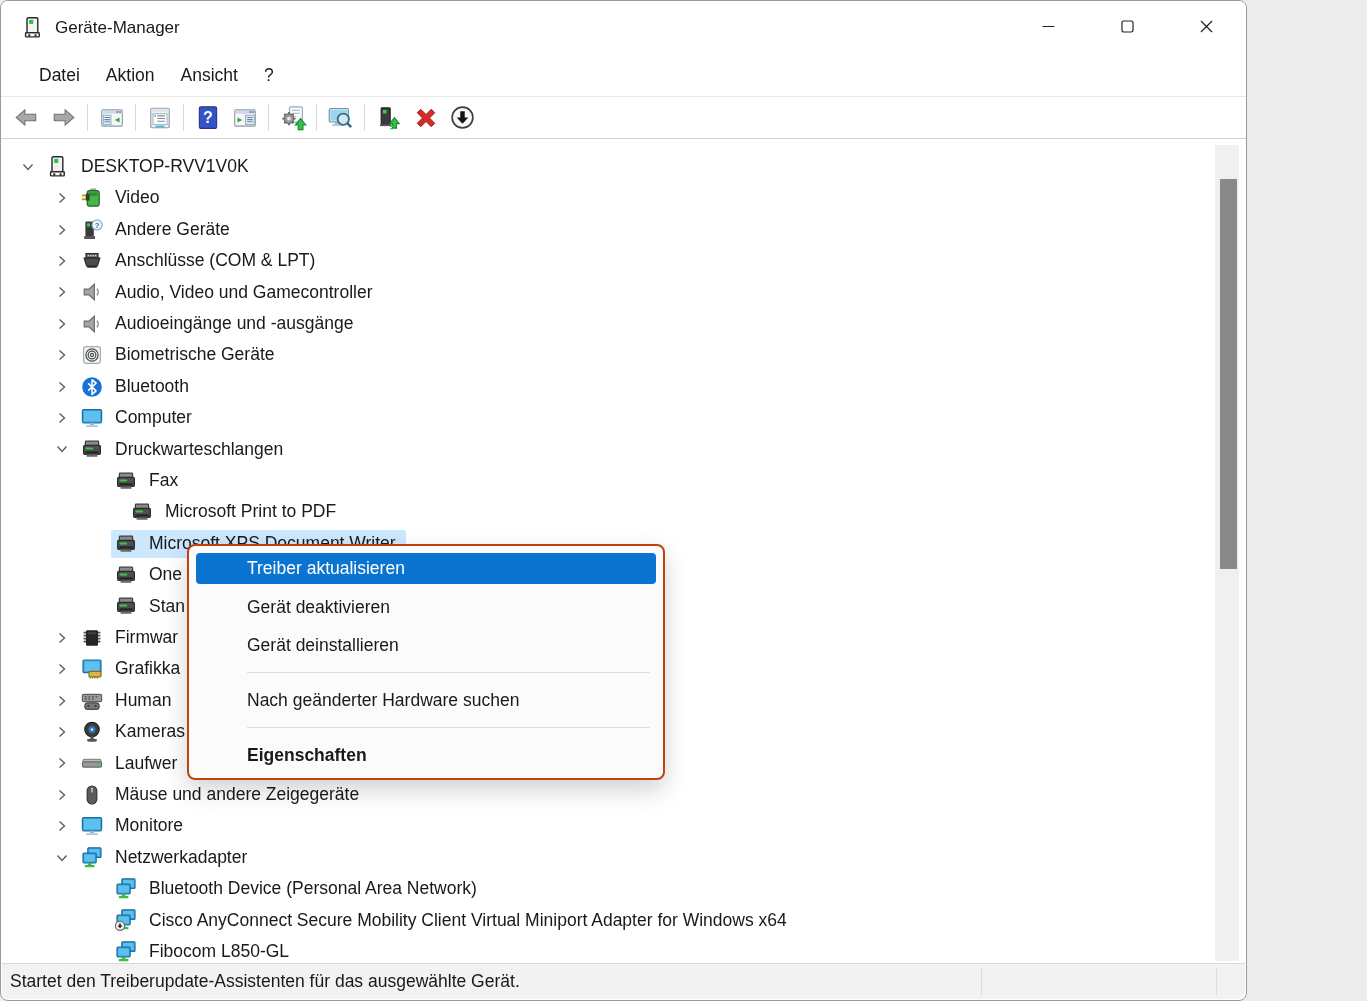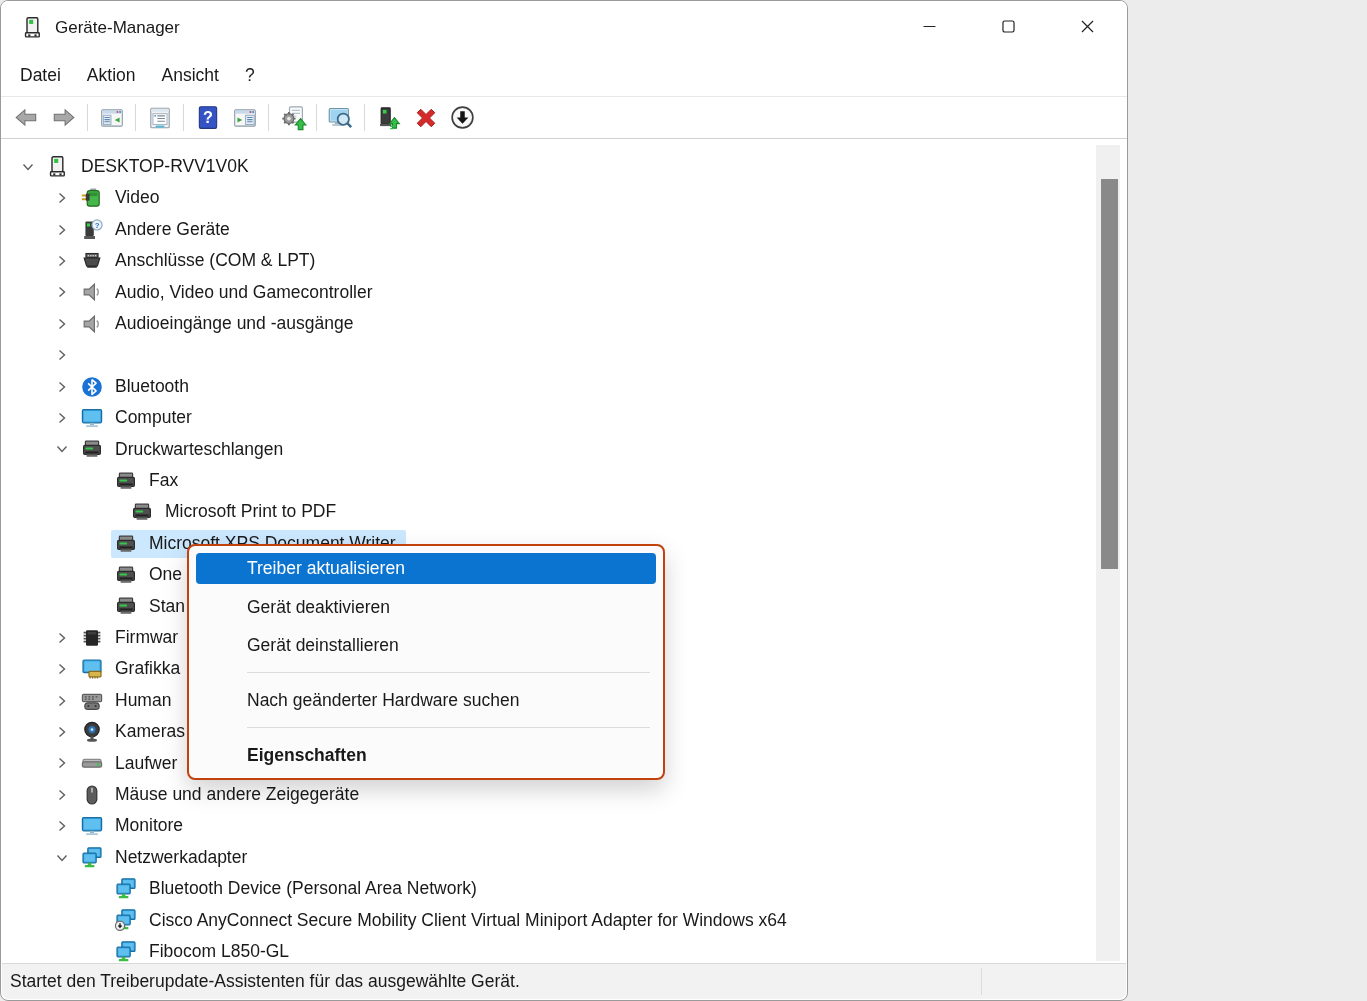--- a/index.html
+++ b/index.html
@@ -1,29 +1,29 @@
 <!DOCTYPE html>
 <html style="--accent: #0b74d1; --selection: #cce8ff;"><head>
 <meta charset="utf-8">
 <style>
   * { box-sizing: border-box; margin: 0; padding: 0; }
   html,body { width:1367px; height:1001px; background:#ececec;
     font-family:"Liberation Sans", sans-serif; }
-  .window { position:absolute; left:0; top:0; width:1128px; height:1001px;
+  .window { position:absolute; left:0; top:0; width:1247px; height:1001px;
     background:#fff; border:1px solid #9a9a9a; border-radius:8px; overflow:hidden; }
 
   
   .titlebar { height:54px; display:flex; align-items:center; padding-left:20px; position:relative; background:#fff; }
   .title-icon { width:24px; height:24px; margin-right:10px; flex:0 0 auto; }
   .title-text { font-size:17px; color:#191919; }
   .win-controls { position:absolute; right:0; top:0; height:54px; display:flex; }
   .win-btn { width:79px; height:54px; display:flex; align-items:center; justify-content:center; }
 
   
-  .menubar { height:41px; display:flex; align-items:center; padding-left:6px; background:#fff; }
+  .menubar { height:41px; display:flex; align-items:center; padding-left:25px; background:#fff; }
   .menu-item { padding:5px 13px; font-size:17.5px; color:#191919; }
 
   
   .toolbar { height:43px; border-top:1px solid #e8e8e8; border-bottom:1px solid #d0d0d0;
     display:flex; align-items:center; padding-left:7px; background:#fff; }
   .tb-btn { width:37px; height:34px; display:flex; align-items:center; justify-content:center; }
   .tb-sep { width:1px; height:27px; background:#d8d8d8; margin:0 5px; }
 
   
   .tree { position:relative; height:825px; overflow:hidden; padding-top:12px; background:#fff; }
@@ -306,20 +306,31 @@
           </span>
           <span class="tlabel">Audioeingänge und -ausgänge</span>
         </span>
       </div>
       <div class="tree-row" style="padding-left: 46px;">
         <span class="chev">
           <svg width="16" height="16" viewBox="0 0 16 16">
             <path d="M5.5,3.5 L10.5,8 L5.5,12.5" stroke="#5f5f5f" stroke-width="1.4" fill="none"></path>
           </svg>
         </span>
+        <span class="row-content">
+          <span class="ticon">
+            <svg width="24" height="24" viewBox="0 0 20 20">
+              <rect x="3" y="3" width="14" height="14" rx="2" fill="#f2f6f2" stroke="#9fb3a3"></rect>
+              <circle cx="10" cy="10" r="1.3" fill="none" stroke="#4a4a4a"></circle>
+              <circle cx="10" cy="10" r="3.2" fill="none" stroke="#4a4a4a"></circle>
+              <circle cx="10" cy="10" r="5.1" fill="none" stroke="#4a4a4a"></circle>
+            </svg>
+          </span>
+          <span class="tlabel">Biometrische Geräte</span>
+        </span>
       </div>
       <div class="tree-row" style="padding-left: 46px;">
         <span class="chev">
           <svg width="16" height="16" viewBox="0 0 16 16">
             <path d="M5.5,3.5 L10.5,8 L5.5,12.5" stroke="#5f5f5f" stroke-width="1.4" fill="none"></path>
           </svg>
         </span>
         <span class="row-content">
           <span class="ticon">
             <svg width="24" height="24" viewBox="0 0 20 20">

